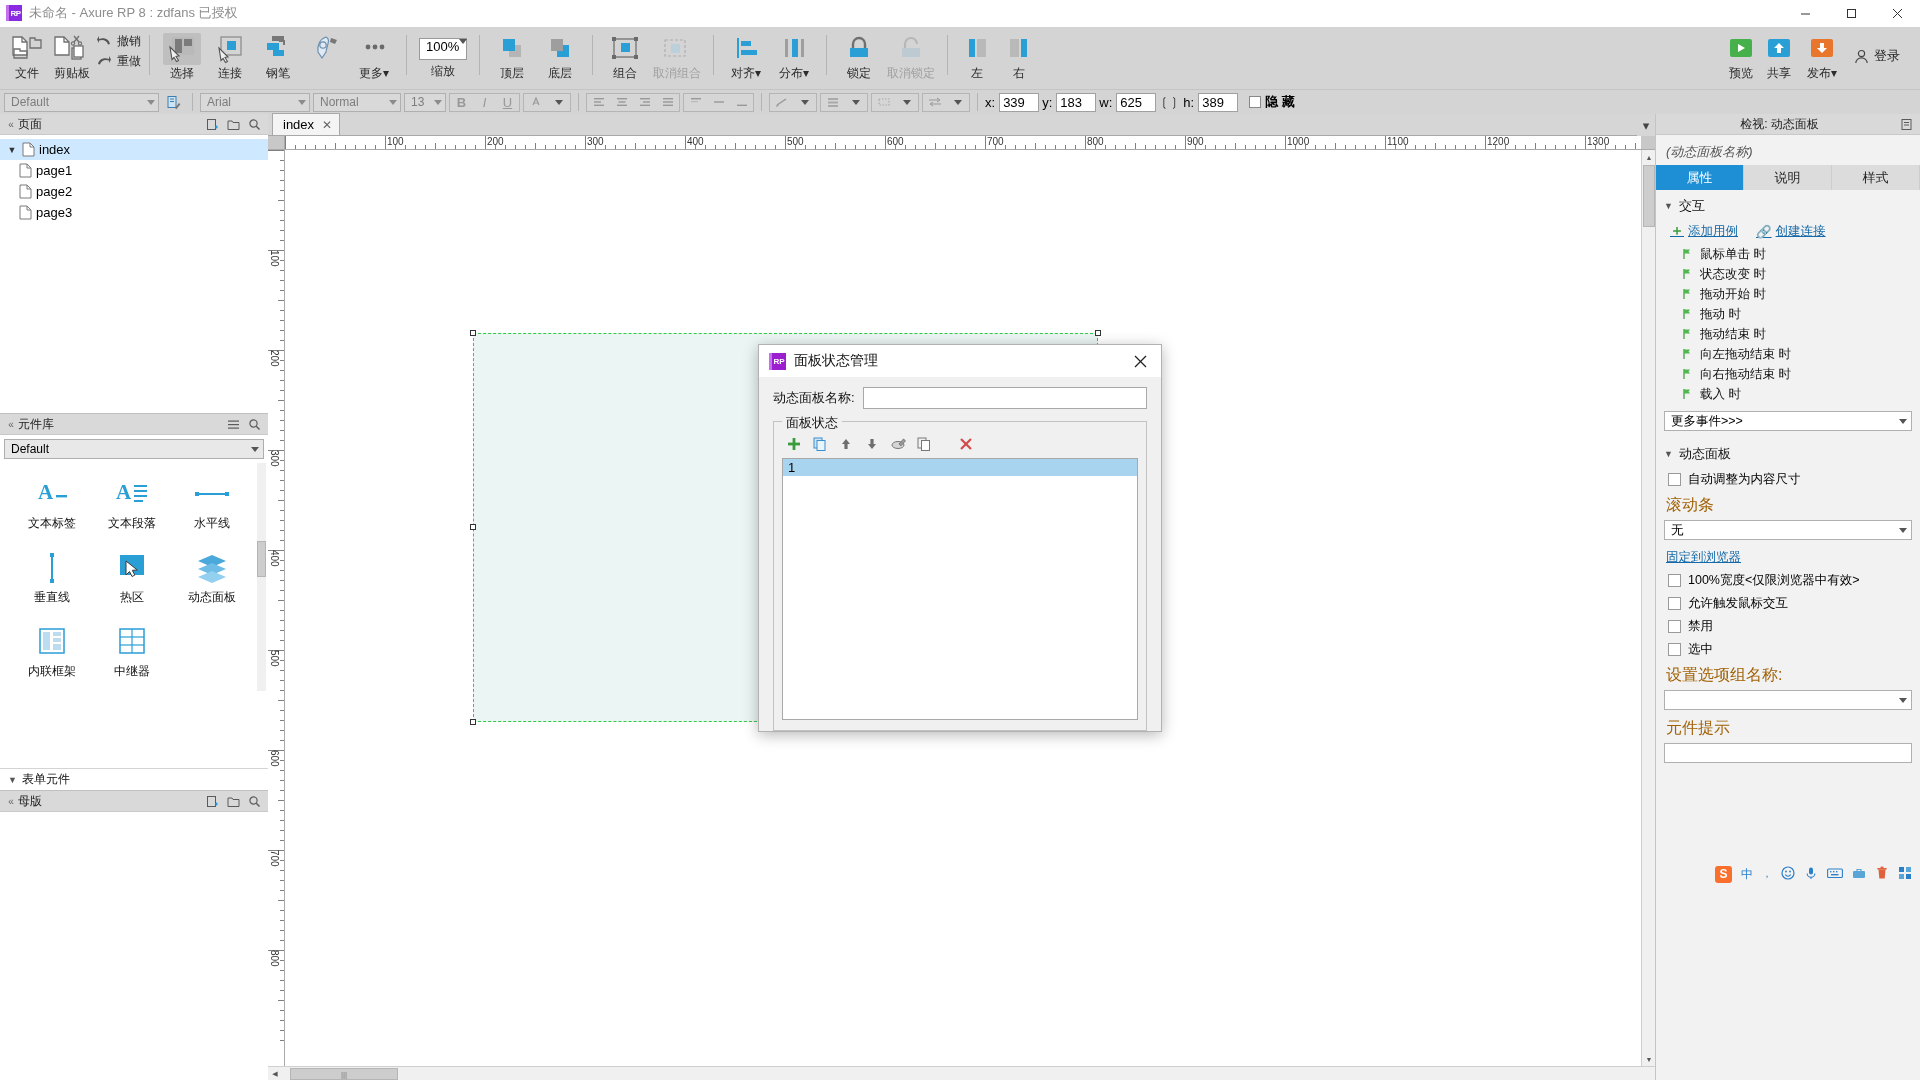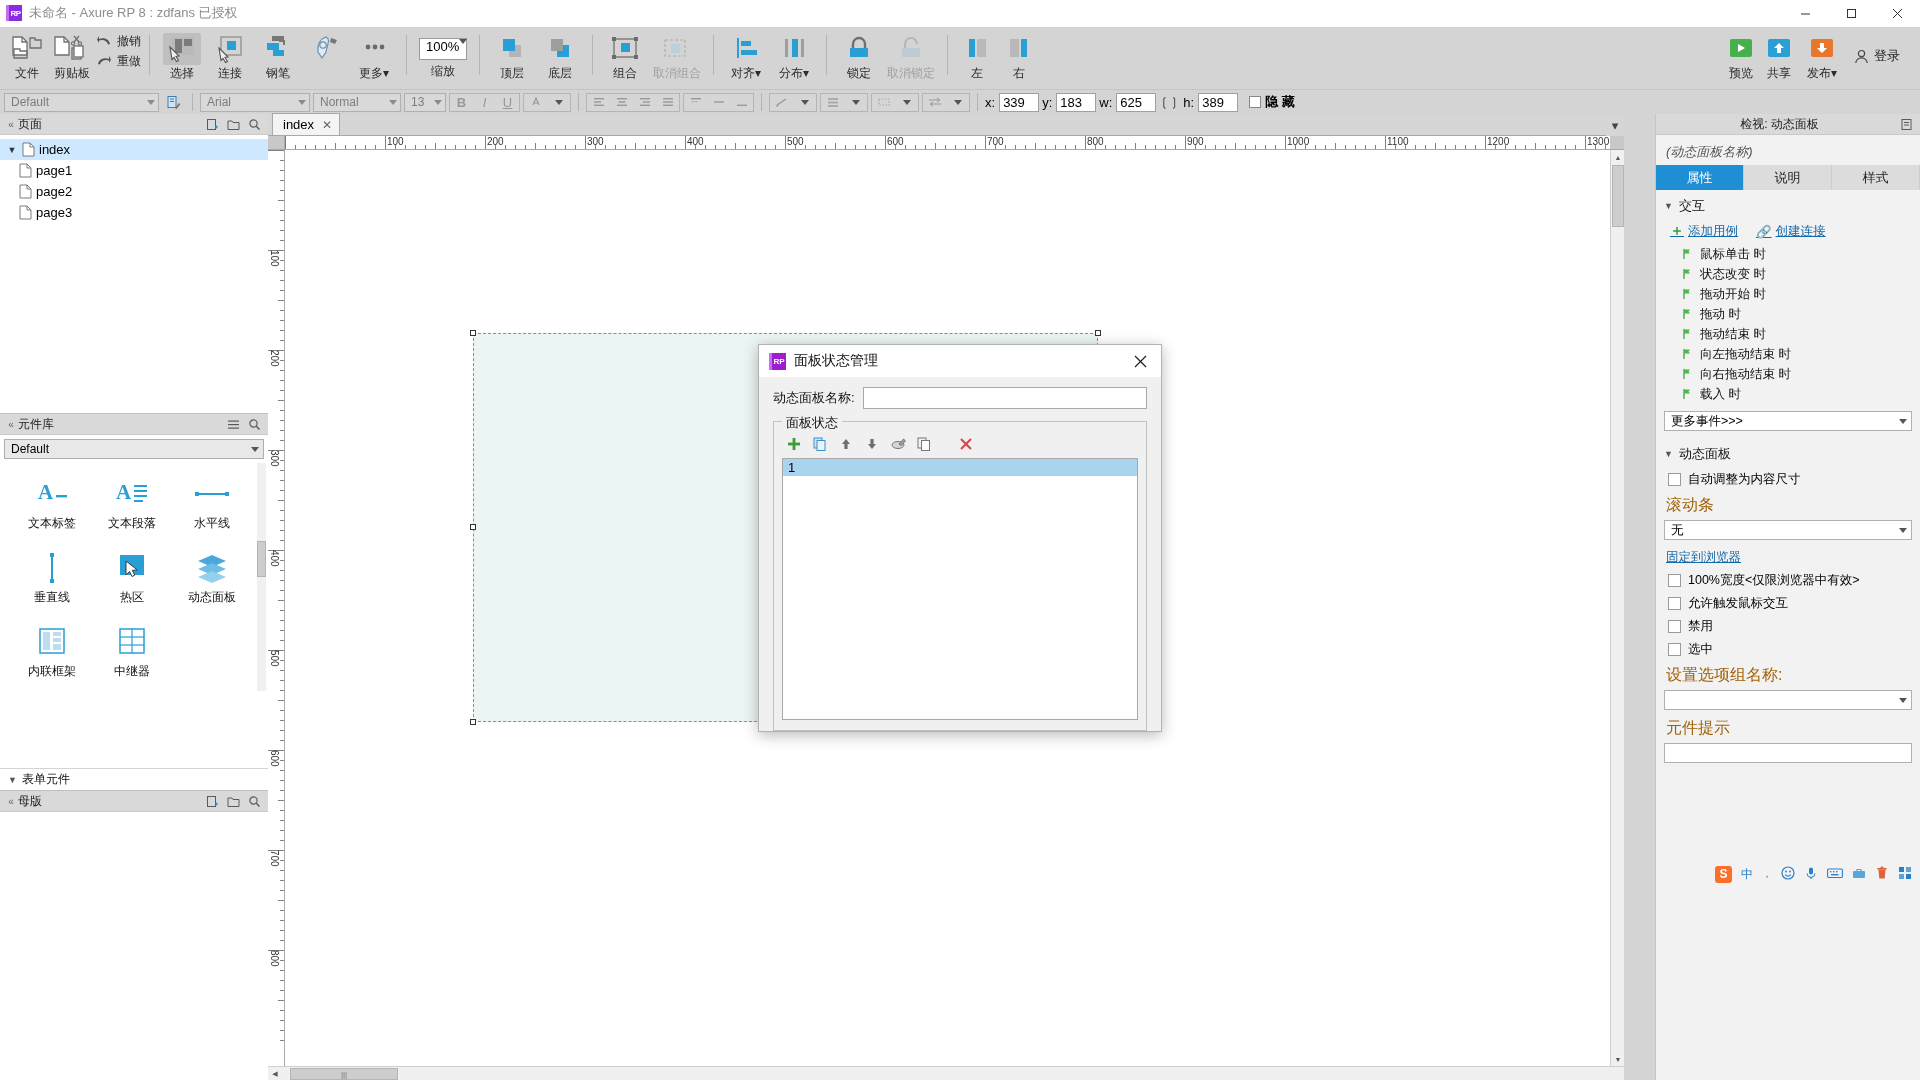--- a/index.html
+++ b/index.html
@@ -184,21 +184,21 @@
   }
   .vscroll-right .arrow-b { position:absolute; width:14px;height:14px; display:flex;align-items:center;justify-content:center; font-size:7px; color:#555;}
   .vscroll-right .thumb { position:absolute; left:1px; width:12px; background:#cdcdcd; border:1px solid #b5b5b5;}
   .hscroll-bottom {
     height:14px; flex:0 0 14px; background:#f0f0f0; border-top:1px solid #cfcfcf; position:relative; display:flex;
   }
   .hscroll-bottom .thumb { position:absolute; top:1px; height:12px; background:#cdcdcd; border:1px solid #b5b5b5; display:flex;align-items:center;justify-content:center;font-size:8px;color:#777;}
   .hscroll-bottom .arrow-b { width:14px;height:14px; display:flex;align-items:center;justify-content:center; font-size:7px; color:#555;}
 
   
-  .right-col { width:265px; flex:0 0 265px; background:#f2f2f2; display:flex; flex-direction:column; border-left:1px solid #c4c4c4;margin-left:31px;}
+  .right-col { width:265px; flex:0 0 265px; background:#f2f2f2; display:flex; flex-direction:column; border-left:1px solid #c4c4c4;}
   .insp-title {
     padding:8px 10px 4px 10px; font-size:13px; color:#555; font-style:italic;
   }
   .insp-tabs { display:flex; height:25px; margin:0 0 0 0; }
   .insp-tab {
     flex:1; display:flex; align-items:center; justify-content:center; font-size:13px;
     background:#dcdcdc; color:#222; border-right:1px solid #cdcdcd;
   }
   .insp-tab.active { background:#1e8fd5; color:#fff; }
   .insp-body { flex:1; overflow:hidden; padding:0 0 0 0; font-size:12.5px; }

